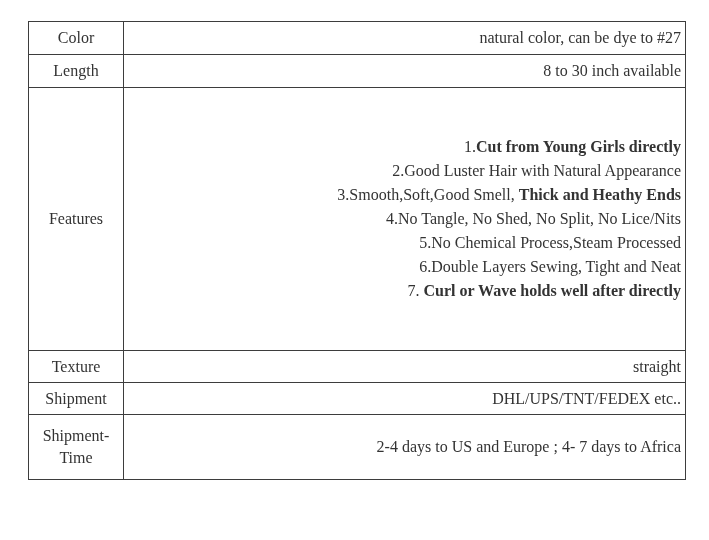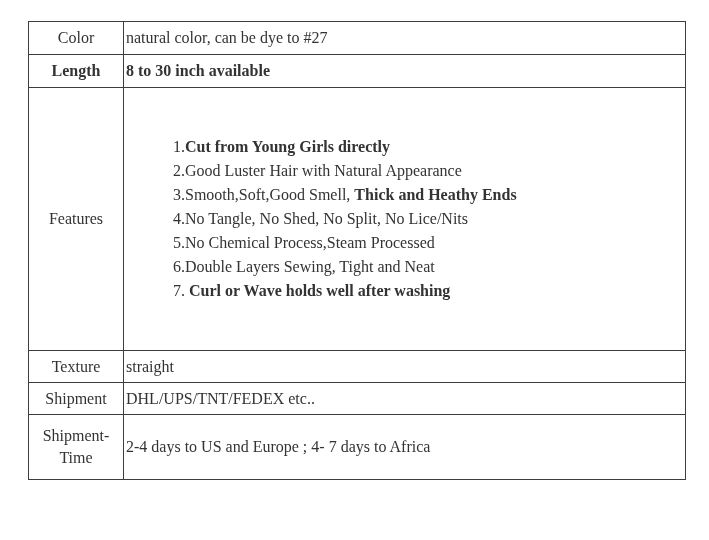--- a/index.html
+++ b/index.html
@@ -33,24 +33,24 @@
     overflow: hidden;
   }
   td.label {
     width: 90px;
     text-align: center;
     padding: 0 2px;
     line-height: 22px;
   }
   td.value {
     padding: 0 4px 0 2px;
-    text-align: left;
+    text-align: right;
   }
   tr.r-color td   { height: 32px; }
-  tr.r-length td  { height: 32px; font-weight: bold; }
+  tr.r-length td  { height: 32px; }
   tr.r-features td{ height: 262px; }
   tr.r-texture td { height: 31px; margin-left: 28px; }
   tr.r-moq td     { height: 32px; }
   tr.r-ship td    { height: 31px; margin-left: 44px; }
   tr.r-time td    { height: 64px; }
   .feat-line {
     line-height: 24px;
     white-space: nowrap;
     margin-left: 47px;
   }
@@ -74,21 +74,21 @@
       </tr>
       <tr class="r-features">
         <td class="label">Features</td>
         <td class="value" id="features-cell">
             <div class="feat-line"><span>1.</span><b>Cut from Young Girls directly</b></div>
             <div class="feat-line"><span>2.Good Luster Hair with Natural Appearance</span></div>
             <div class="feat-line"><span>3.Smooth,Soft,Good Smell, </span><b>Thick and Heathy Ends</b></div>
             <div class="feat-line"><span>4.No Tangle, No Shed, No Split, No Lice/Nits</span></div>
             <div class="feat-line"><span>5.No Chemical Process,Steam Processed</span></div>
             <div class="feat-line"><span>6.Double Layers Sewing, Tight and Neat</span></div>
-            <div class="feat-line"><span>7. </span><b>Curl or Wave holds well after washing</b></div>
+            <div class="feat-line"><span>7. </span><b>Curl or Wave holds well after directly</b></div>
           </td>
       </tr>
       <tr class="r-texture">
         <td class="label">Texture</td>
         <td class="value">straight</td>
       </tr>
       <tr class="r-ship">
         <td class="label">Shipment</td>
         <td class="value">DHL/UPS/TNT/FEDEX etc..</td>
       </tr>

